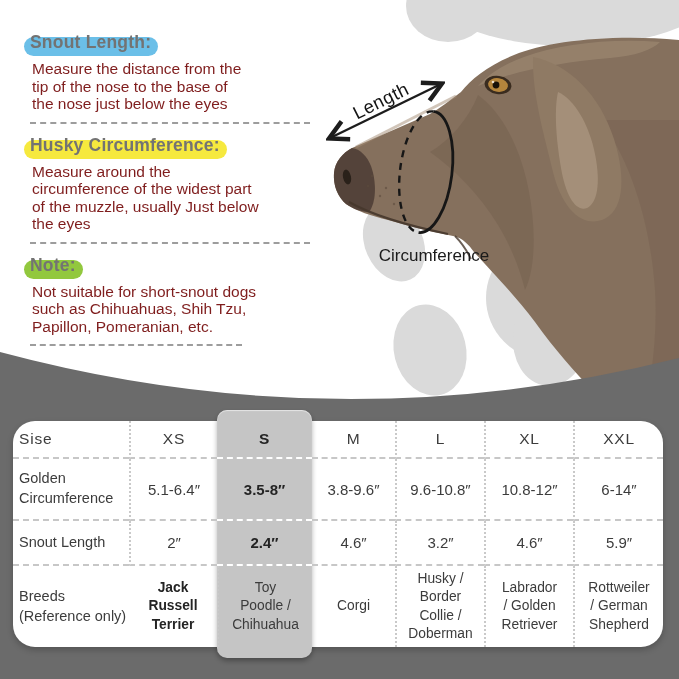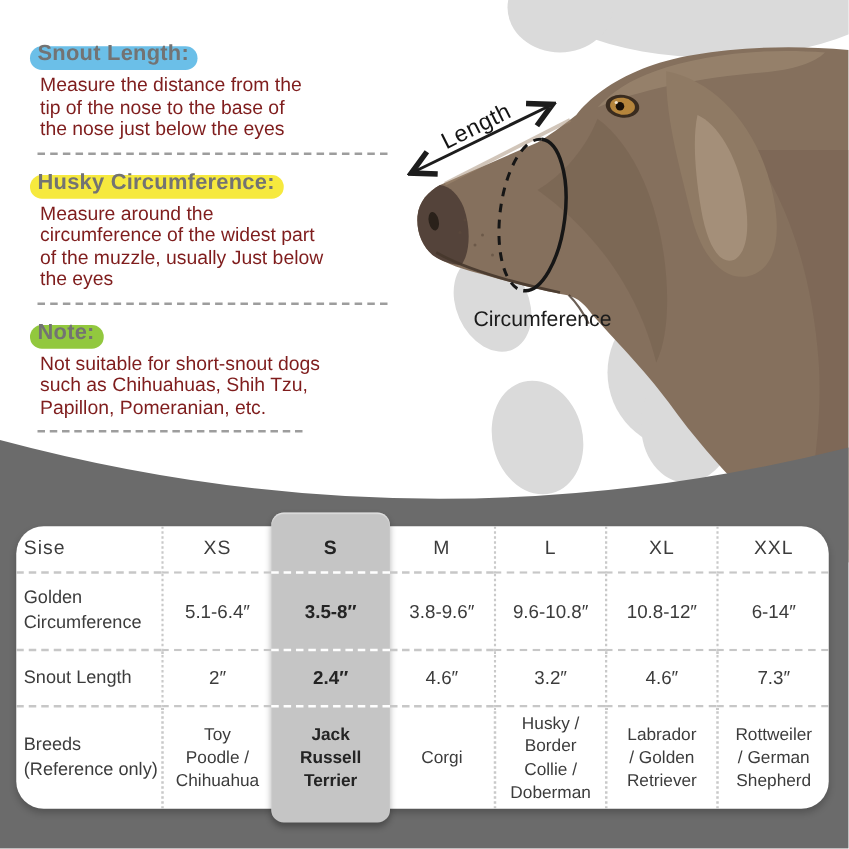--- a/index.html
+++ b/index.html
@@ -162,30 +162,30 @@
     <div class="c rb vl">9.6-10.8″</div>
     <div class="c rb vl">10.8-12″</div>
     <div class="c rb vl">6-14″</div>
 
     <div class="c label rb">Snout Length</div>
     <div class="c rb vl">2″</div>
     <div class="c rb-s s">2.4″</div>
     <div class="c rb">4.6″</div>
     <div class="c rb vl">3.2″</div>
     <div class="c rb vl">4.6″</div>
-    <div class="c rb vl">7.3″</div>
+    <div class="c rb vl">5.9″</div>
 
     <div class="c label">Breeds
 (Reference only)</div>
+    <div class="c s r3">Jack
+Russell
+Terrier</div>
     <div class="c vl r3">Toy
 Poodle /
 Chihuahua</div>
-    <div class="c s r3">Jack
-Russell
-Terrier</div>
     <div class="c r3">Corgi</div>
     <div class="c vl r3">Husky /
 Border
 Collie /
 Doberman</div>
     <div class="c vl r3">Labrador
 / Golden
 Retriever</div>
     <div class="c vl r3">Rottweiler
 / German

